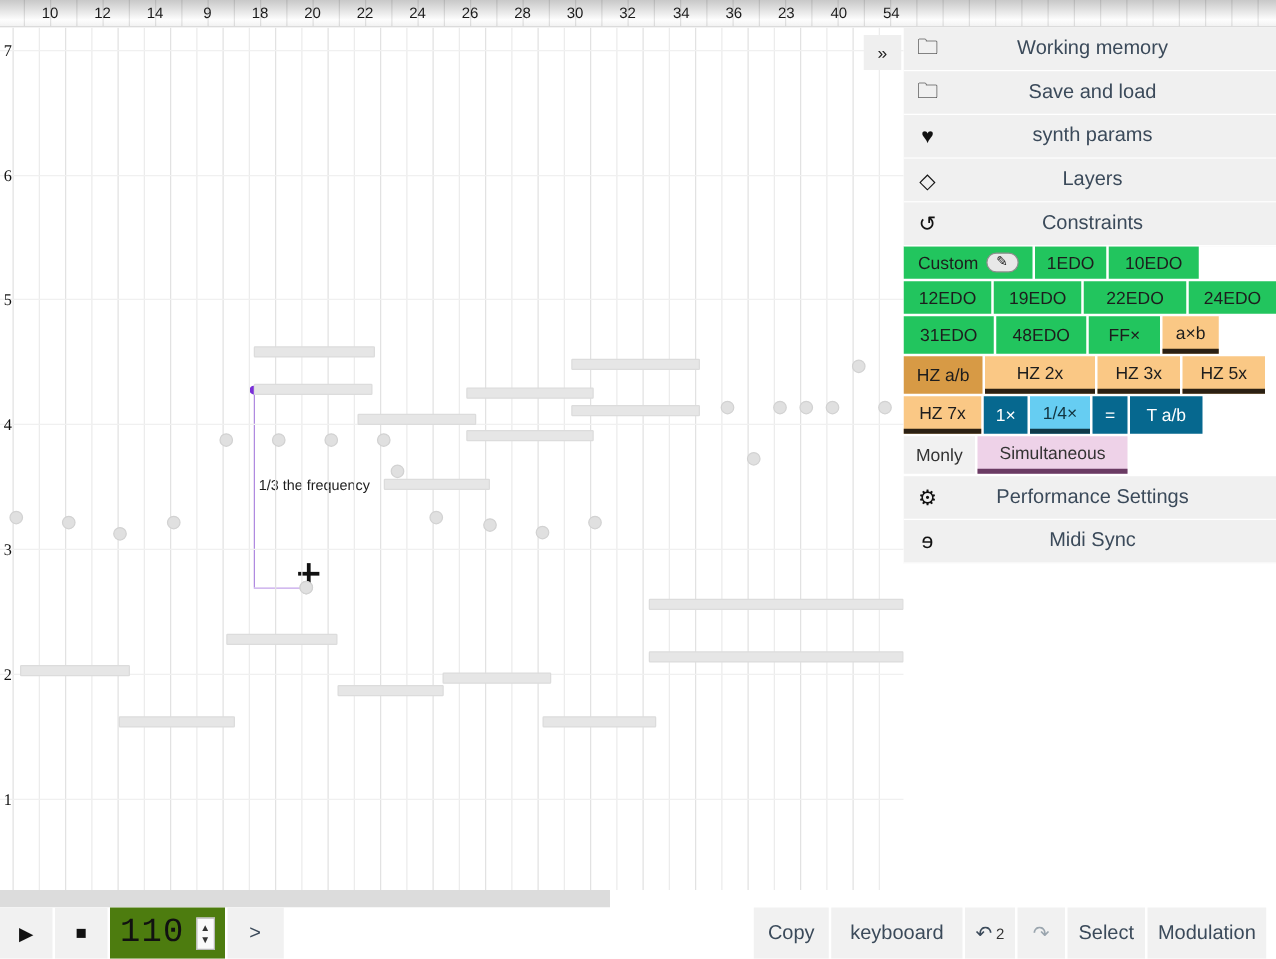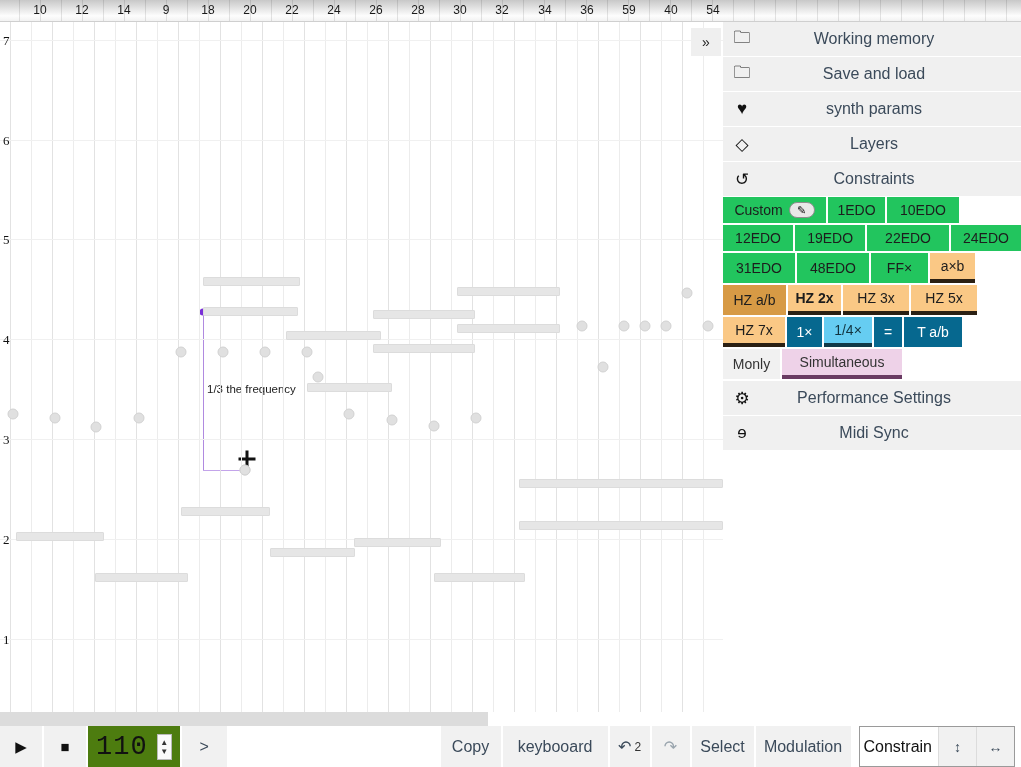--- a/index.html
+++ b/index.html
@@ -230,21 +230,21 @@
       <div class="ruler-label" style="left: 208px;">18</div>
       <div class="ruler-label" style="left: 250px;">20</div>
       <div class="ruler-label" style="left: 292px;">22</div>
       <div class="ruler-label" style="left: 334px;">24</div>
       <div class="ruler-label" style="left: 376px;">26</div>
       <div class="ruler-label" style="left: 418px;">28</div>
       <div class="ruler-label" style="left: 460px;">30</div>
       <div class="ruler-label" style="left: 502px;">32</div>
       <div class="ruler-label" style="left: 545px;">34</div>
       <div class="ruler-label" style="left: 587px;">36</div>
-      <div class="ruler-label" style="left: 629px;">59</div>
+      <div class="ruler-label" style="left: 629px;">23</div>
       <div class="ruler-label" style="left: 671px;">40</div>
       <div class="ruler-label" style="left: 713px;">54</div>
     </div>
 
   <div id="canvas">
     <div id="drag-line-v" style="left: 203px; top: 290px; height: 158px;"></div>
     <div id="drag-line-h" style="left: 203px; top: 448px; width: 42px;"></div>
     <div id="drag-anchor" style="left: 203px; top: 290px; background: rgb(122, 47, 216);"></div>
     <div id="drag-end-dot" style="left: 245px; top: 448px;"></div>
     <div id="freq-label" style="left: 207px; top: 361px;">1/3 the frequency</div>
@@ -399,21 +399,21 @@
             <span>FF×</span>
           </div>
           <div class="cbtn tan ul" style="width: 45px;">
             <span>a×b</span>
           </div>
         </div>
         <div class="btn-row">
           <div class="cbtn tan-dark" style="width: 63px;">
             <span>HZ a/b</span>
           </div>
-          <div class="cbtn tan ul" style="width: 53px; font-weight: bold;">
+          <div class="cbtn tan ul" style="width: 88px;">
             <span>HZ 2x</span>
           </div>
           <div class="cbtn tan ul" style="width: 66px;">
             <span>HZ 3x</span>
           </div>
           <div class="cbtn tan ul" style="width: 66px;">
             <span>HZ 5x</span>
           </div>
         </div>
         <div class="btn-row">
@@ -472,19 +472,14 @@
     <div id="spacer"></div>
     <div class="tb" style="width:60px">Copy</div>
     <div class="tb" style="width:105px">keybooard</div>
     <div class="tb" style="width:40px">
       <span>↶</span>
         <span class="undo-count">2</span>
     </div>
     <div class="tb" style="width:38px;color:#9aa5ae">↷</div>
     <div class="tb" style="width:62px">Select</div>
     <div class="tb" style="width:95px;margin-right:8px">Modulation</div>
-    <div id="constrain-box">
-      <span id="constrain-label">Constrain</span>
-      <span class="constrain-btn">↕</span>
-      <span class="constrain-btn">↔</span>
-    </div>
   </div>
 </div>
 
 </body></html>

